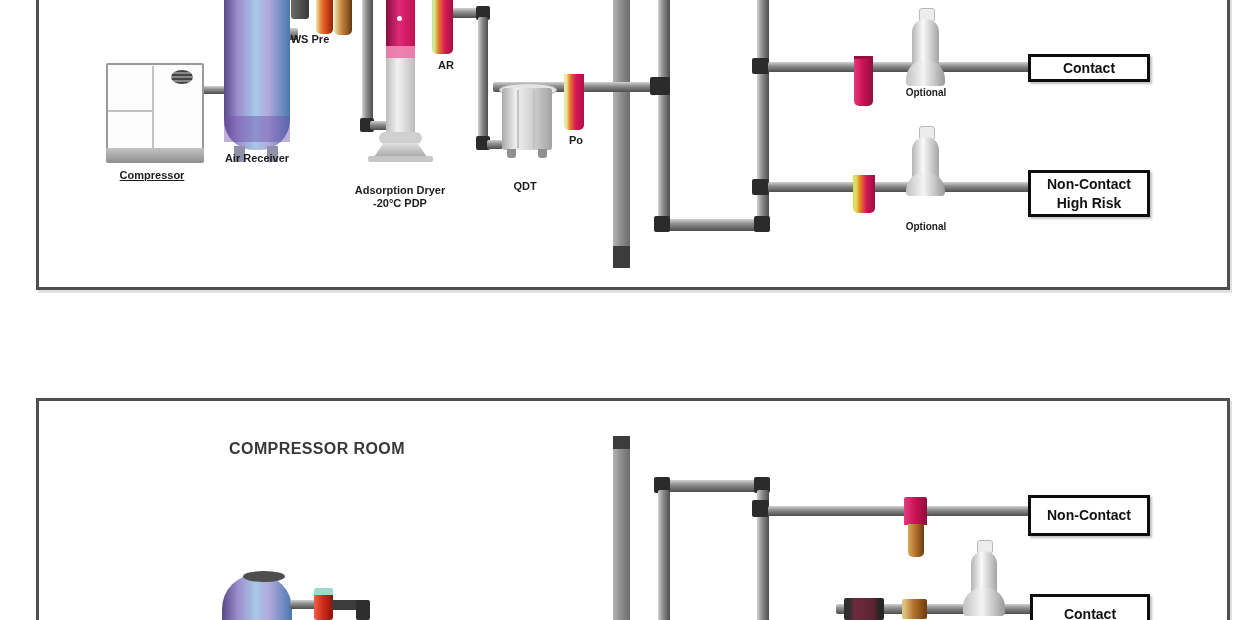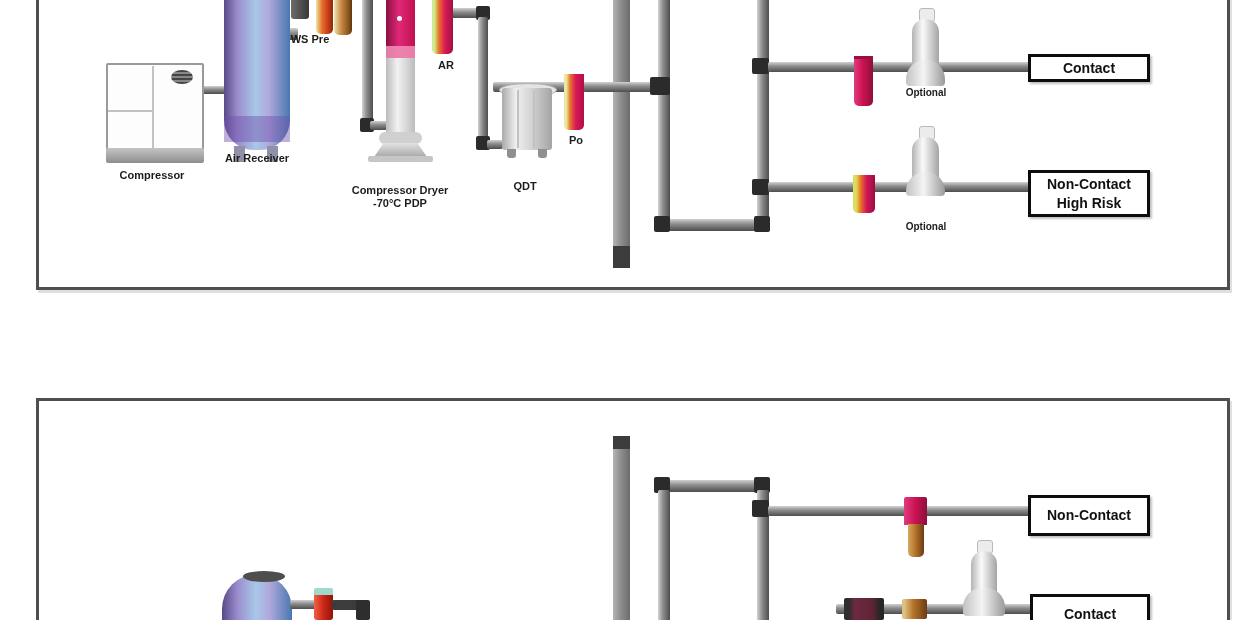--- a/index.html
+++ b/index.html
@@ -113,41 +113,42 @@
   <div class="st-cap" style="left:919px;top:8px;width:14px;height:12px;"></div>
   <div class="st-body" style="left:912px;top:19px;width:27px;height:46px;"></div>
   <div class="st-bell" style="left:906px;top:60px;width:39px;height:26px;"></div>
 
   <div class="cart" style="left:853px;top:175px;width:22px;height:38px;
               background:linear-gradient(90deg,#d8e060 0%,#d8e060 14%,#e8a030 26%,#e87828 34%,#d01555 62%,#981040 100%);"></div>
   <div class="st-cap" style="left:919px;top:126px;width:14px;height:12px;"></div>
   <div class="st-body" style="left:912px;top:137px;width:27px;height:40px;"></div>
   <div class="st-bell" style="left:906px;top:172px;width:39px;height:24px;"></div>
 
-  <div class="lbl" style="left:92px;top:169px;width:120px;">Compressor</div>
+  <div class="lbl" style="left:92px;top:169px;width:120px;text-decoration:underline;">Compressor</div>
   <div class="lbl" style="left:224px;top:152px;width:66px;">Air Receiver</div>
   <div class="lbl" style="left:284px;top:33px;width:52px;">WS Pre</div>
   <div class="lbl" style="left:430px;top:59px;width:32px;">AR</div>
-  <div class="lbl" style="left:330px;top:184px;width:140px;">Compressor Dryer</div>
-  <div class="lbl" style="left:330px;top:197px;width:140px;">-70°C PDP</div>
+  <div class="lbl" style="left:330px;top:184px;width:140px;">Adsorption Dryer</div>
+  <div class="lbl" style="left:330px;top:197px;width:140px;">-20°C PDP</div>
   <div class="lbl" style="left:495px;top:180px;width:60px;">QDT</div>
   <div class="lbl" style="left:558px;top:134px;width:36px;">Po</div>
   <div class="lbl" style="left:894px;top:86px;width:64px;font-size:10px;">Optional</div>
   <div class="lbl" style="left:894px;top:220px;width:64px;font-size:10px;">Optional</div>
 
   <div class="outlet" style="left:1028px;top:54px;width:116px;height:22px;">
     <span>Contact</span>
   </div>
   <div class="outlet" style="left:1028px;top:170px;width:116px;height:41px;">
     <span>Non-Contact</span>
     <span>High Risk</span>
   </div>
 
   <div class="panel" style="left:36px;top:398px;width:1188px;height:260px;"></div>
 
+  <div class="hdr" style="left:187px;top:440px;width:260px;">COMPRESSOR ROOM</div>
 
   <div class="wallcap" style="left:613px;top:436px;height:15px;"></div>
   <div class="wall" style="left:613px;top:449px;height:175px;"></div>
 
   <div class="pipe-h" style="left:656px;top:480px;width:114px;height:12px;"></div>
   <div class="joint" style="left:654px;top:477px;width:16px;height:16px;"></div>
   <div class="joint" style="left:754px;top:477px;width:16px;height:16px;"></div>
   <div class="pipe-v" style="left:658px;top:490px;height:134px;width:12px;"></div>
   <div class="pipe-v" style="left:757px;top:490px;height:134px;width:12px;"></div>
   <div class="joint" style="left:752px;top:500px;width:17px;height:17px;"></div>

